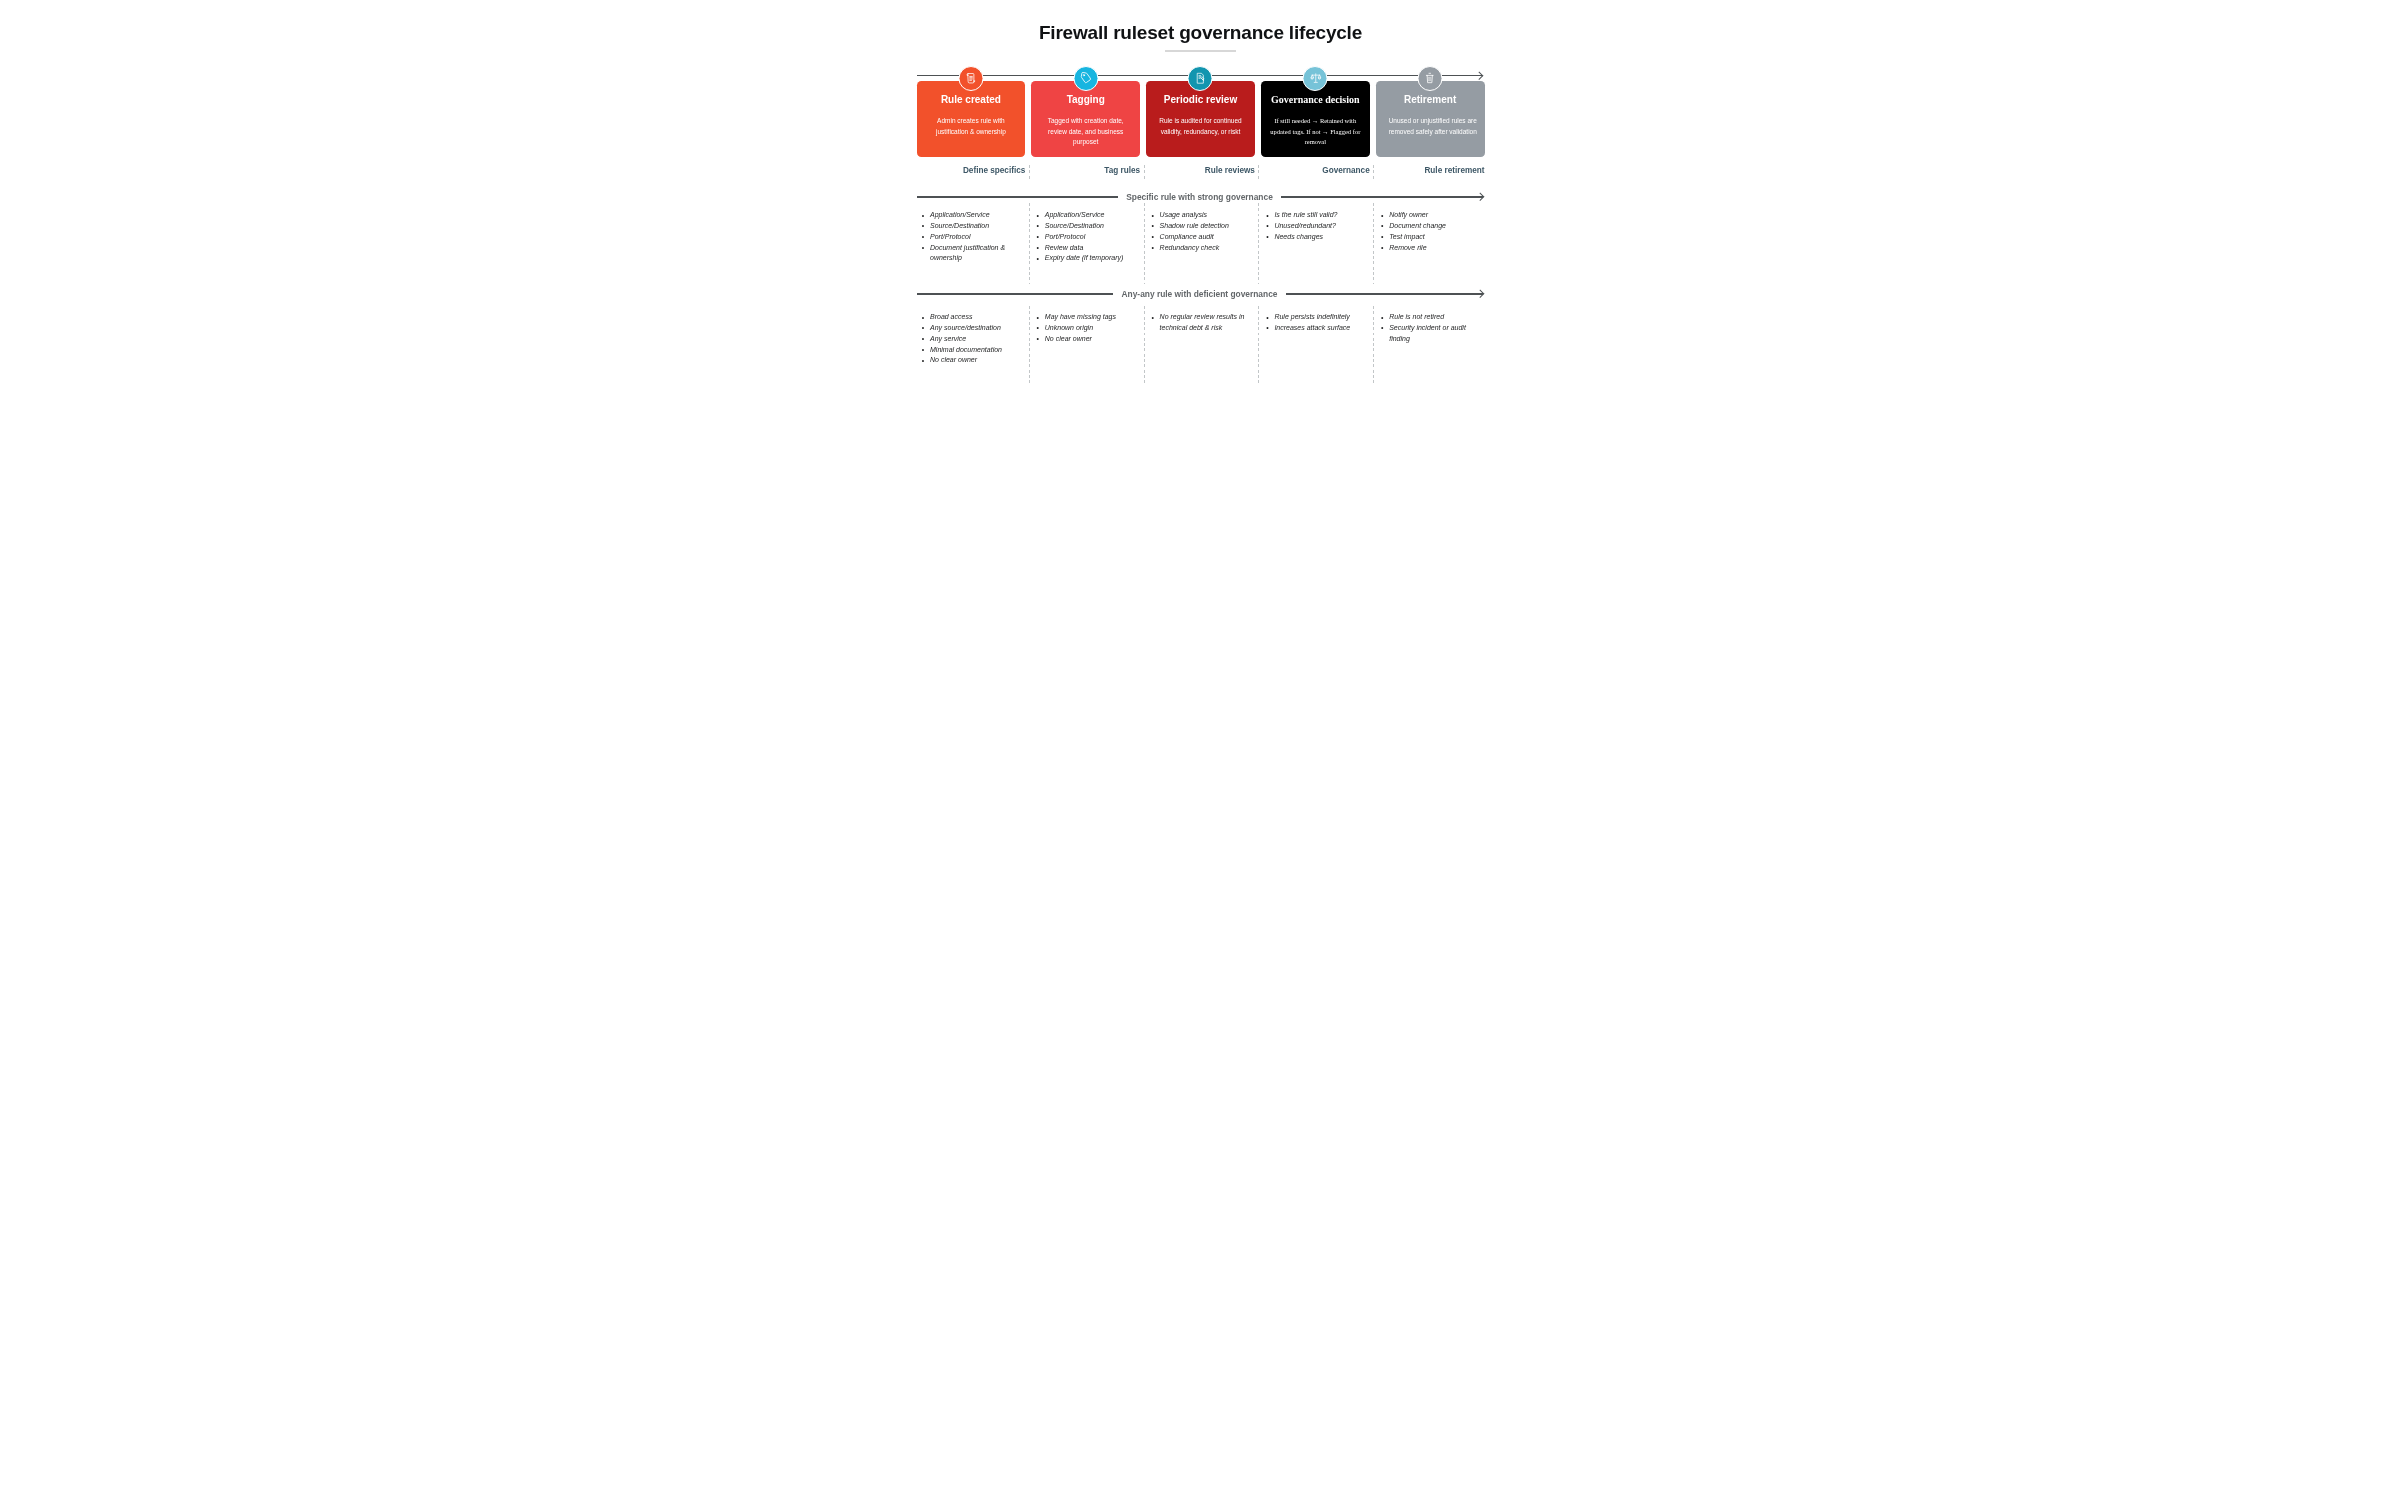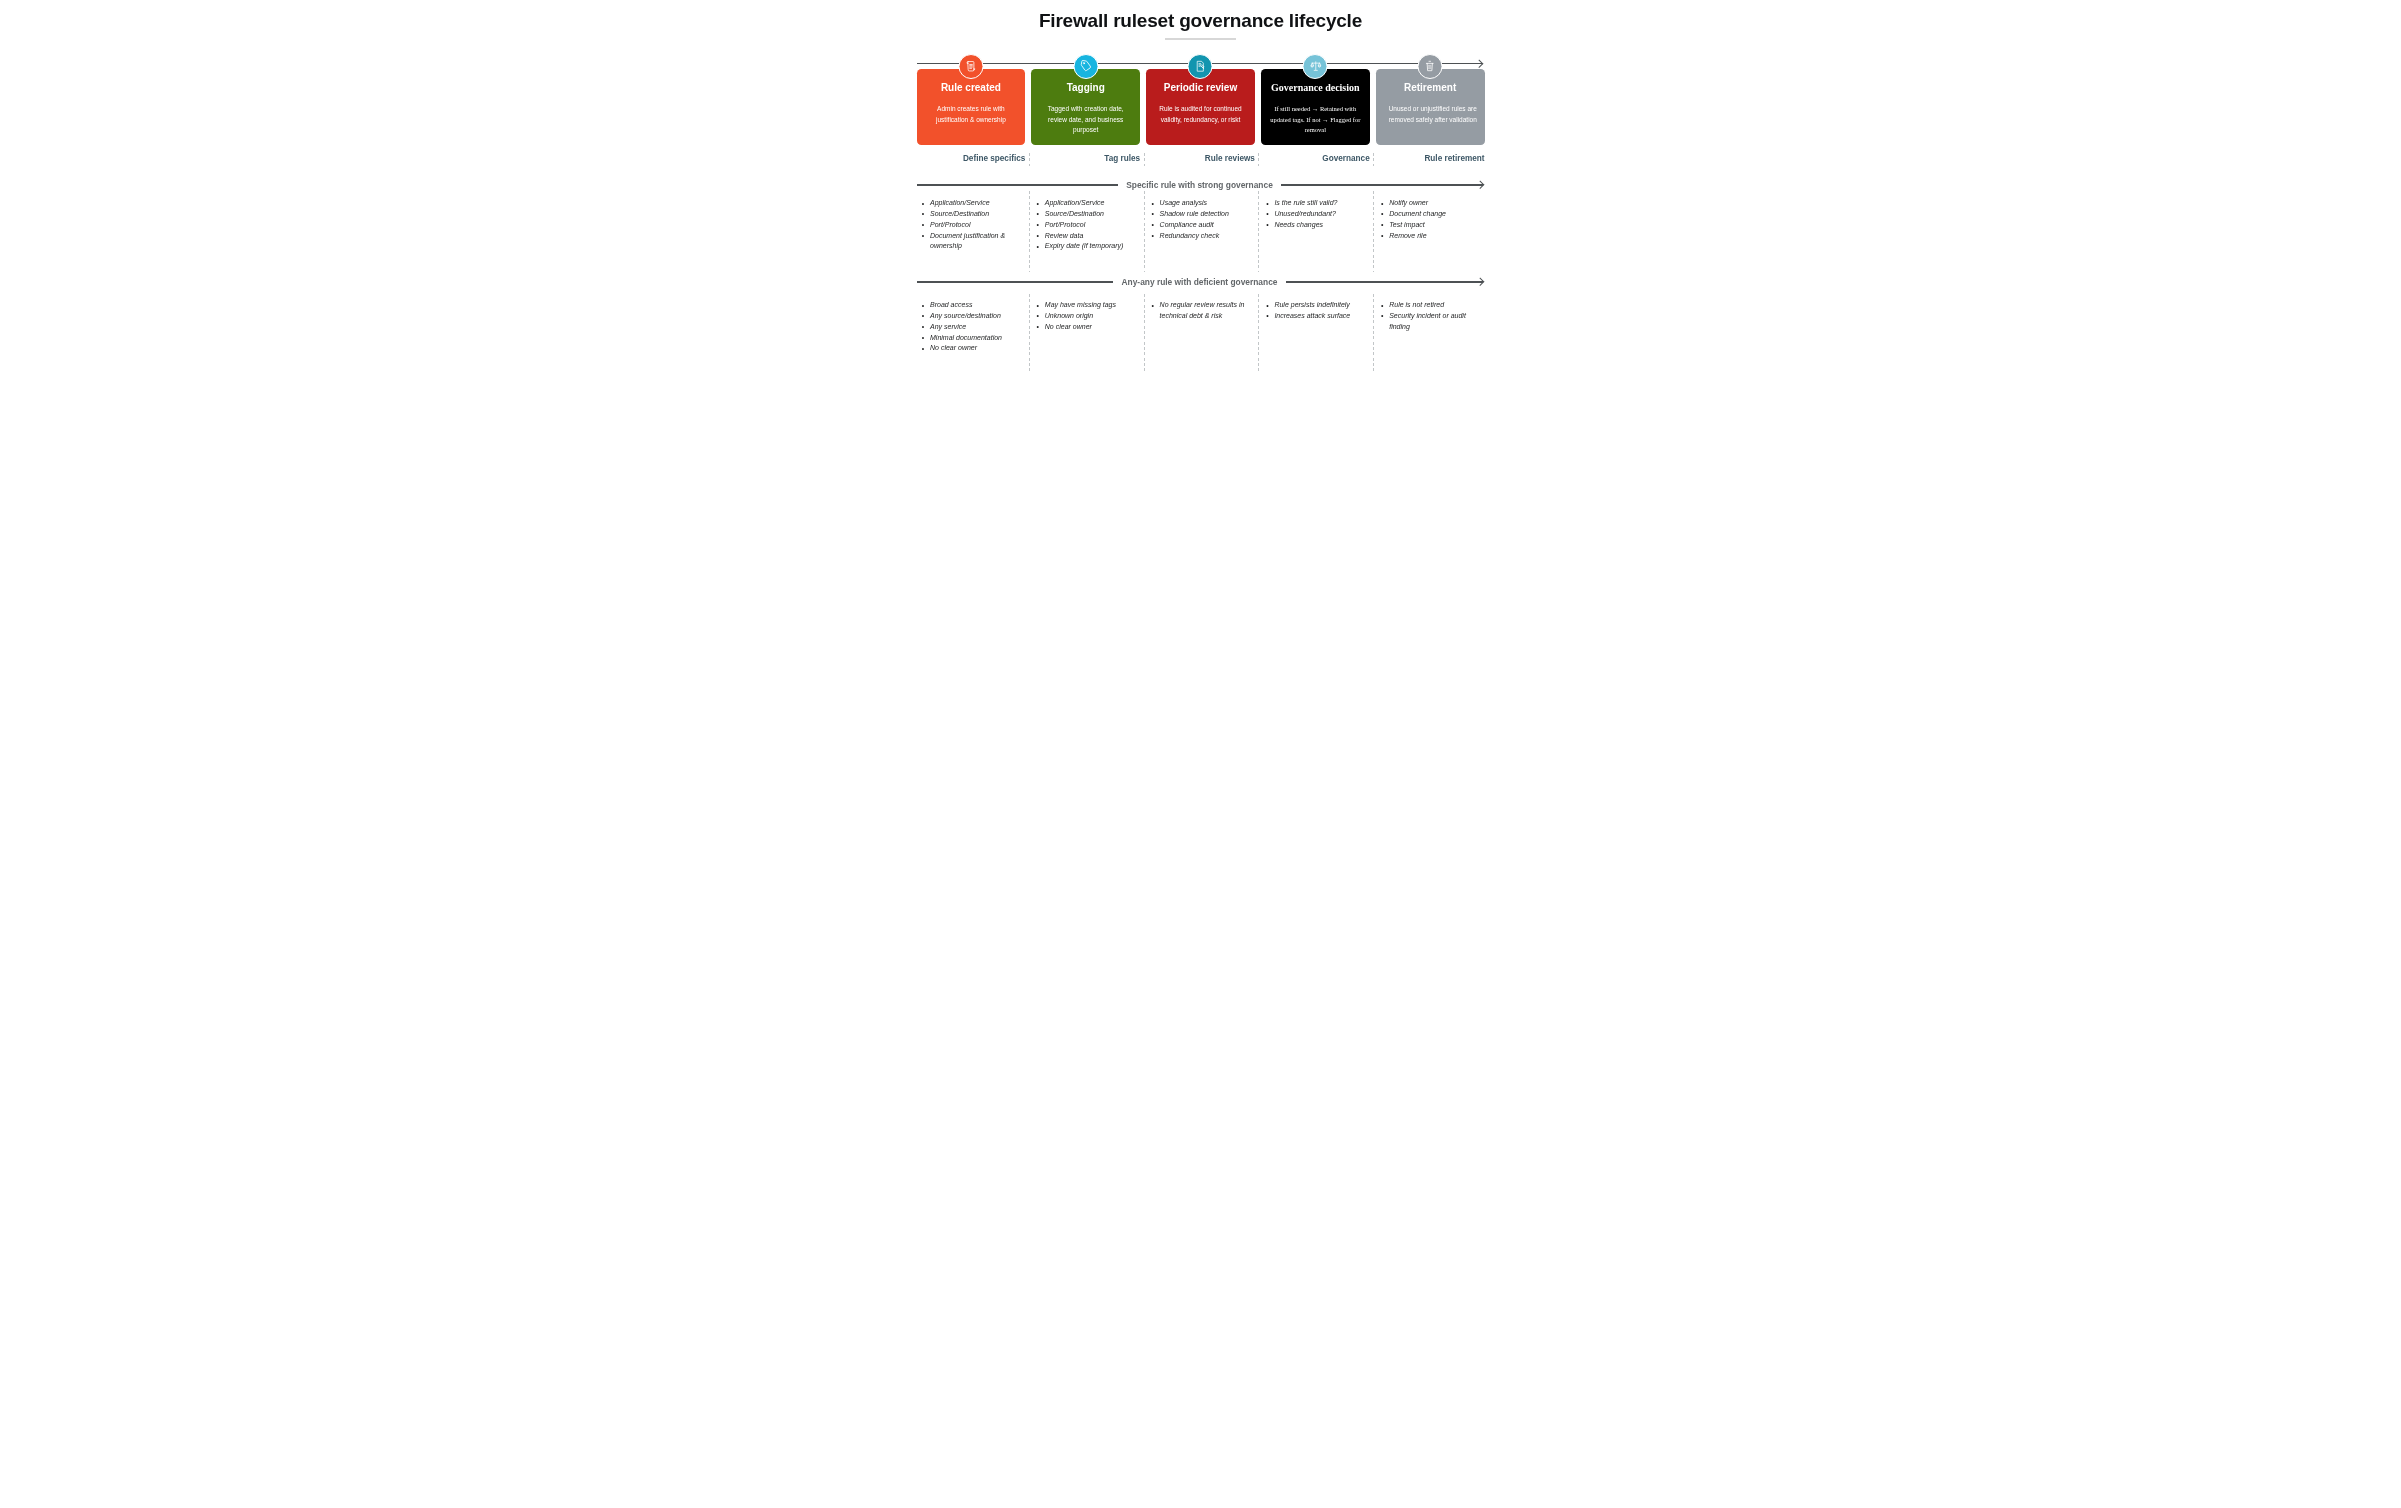--- a/index.html
+++ b/index.html
@@ -1,16 +1,16 @@
 <!DOCTYPE html>
 <html style="font-size:7.7px"><head>
 <meta charset="utf-8">
 <style>
   html,body{margin:0;padding:0;background:#ffffff;}
-  .page{position:relative;width:600px;height:377px;margin:0 auto;background:#fff;
+  .page{position:relative;width:600px;height:377px;margin:12px auto;background:#fff;
         font-family:"Liberation Sans",sans-serif;overflow:hidden;}
 
   
   .page-title{margin:9.6px 0 0;text-align:center;font-size:19px;font-weight:bold;
               letter-spacing:-0.2px;color:#101214;}
   .title-divider{width:71px;height:2.4px;background:#d7d7d7;margin:6.2px auto 0;}
 
   
   .timeline{position:absolute;left:16px;right:19px;top:63px;height:1.2px;background:#4d5154;z-index:0;}
   .chevron{position:absolute;right:-1px;top:50%;width:5.3px;height:5.3px;
@@ -81,21 +81,21 @@
             <path d="M7 3a2 2 0 0 0-2 2v1.5h2"></path>
             <path d="M10 8.5h5M10 11h5M10 13.5h5M10 16h3.5"></path>
             <path d="M18 19a2 2 0 0 0 2-2h-2"></path>
           </svg>
         </span>
       </div>
       <h3>Rule created</h3>
       <p>Admin creates rule with justification &amp; ownership</p>
     </div>
 
-    <div class="stage-card" style="background-color: #4d7c0f;">
+    <div class="stage-card" style="background-color: #ef4444;">
       <div class="icon-circle" style="background-color: rgb(23, 181, 224);">
         <span>
           <svg width="12.5" height="12.5" viewBox="0 0 24 24" fill="none" stroke="#fff" stroke-width="1.5" stroke-linecap="round" stroke-linejoin="round" style="transform:rotate(10deg)">
             <path d="M12.6 2.6A2 2 0 0 0 11.2 2H5a2 2 0 0 0-2 2v6.2a2 2 0 0 0 .6 1.4l8.1 8.1a2.2 2.2 0 0 0 3.1 0l6-6a2.2 2.2 0 0 0 0-3.1z"></path>
             <circle cx="7.6" cy="6.8" r="1.3"></circle>
           </svg>
         </span>
       </div>
       <h3>Tagging</h3>
       <p>Tagged with creation date, review date, and business purposet</p>

